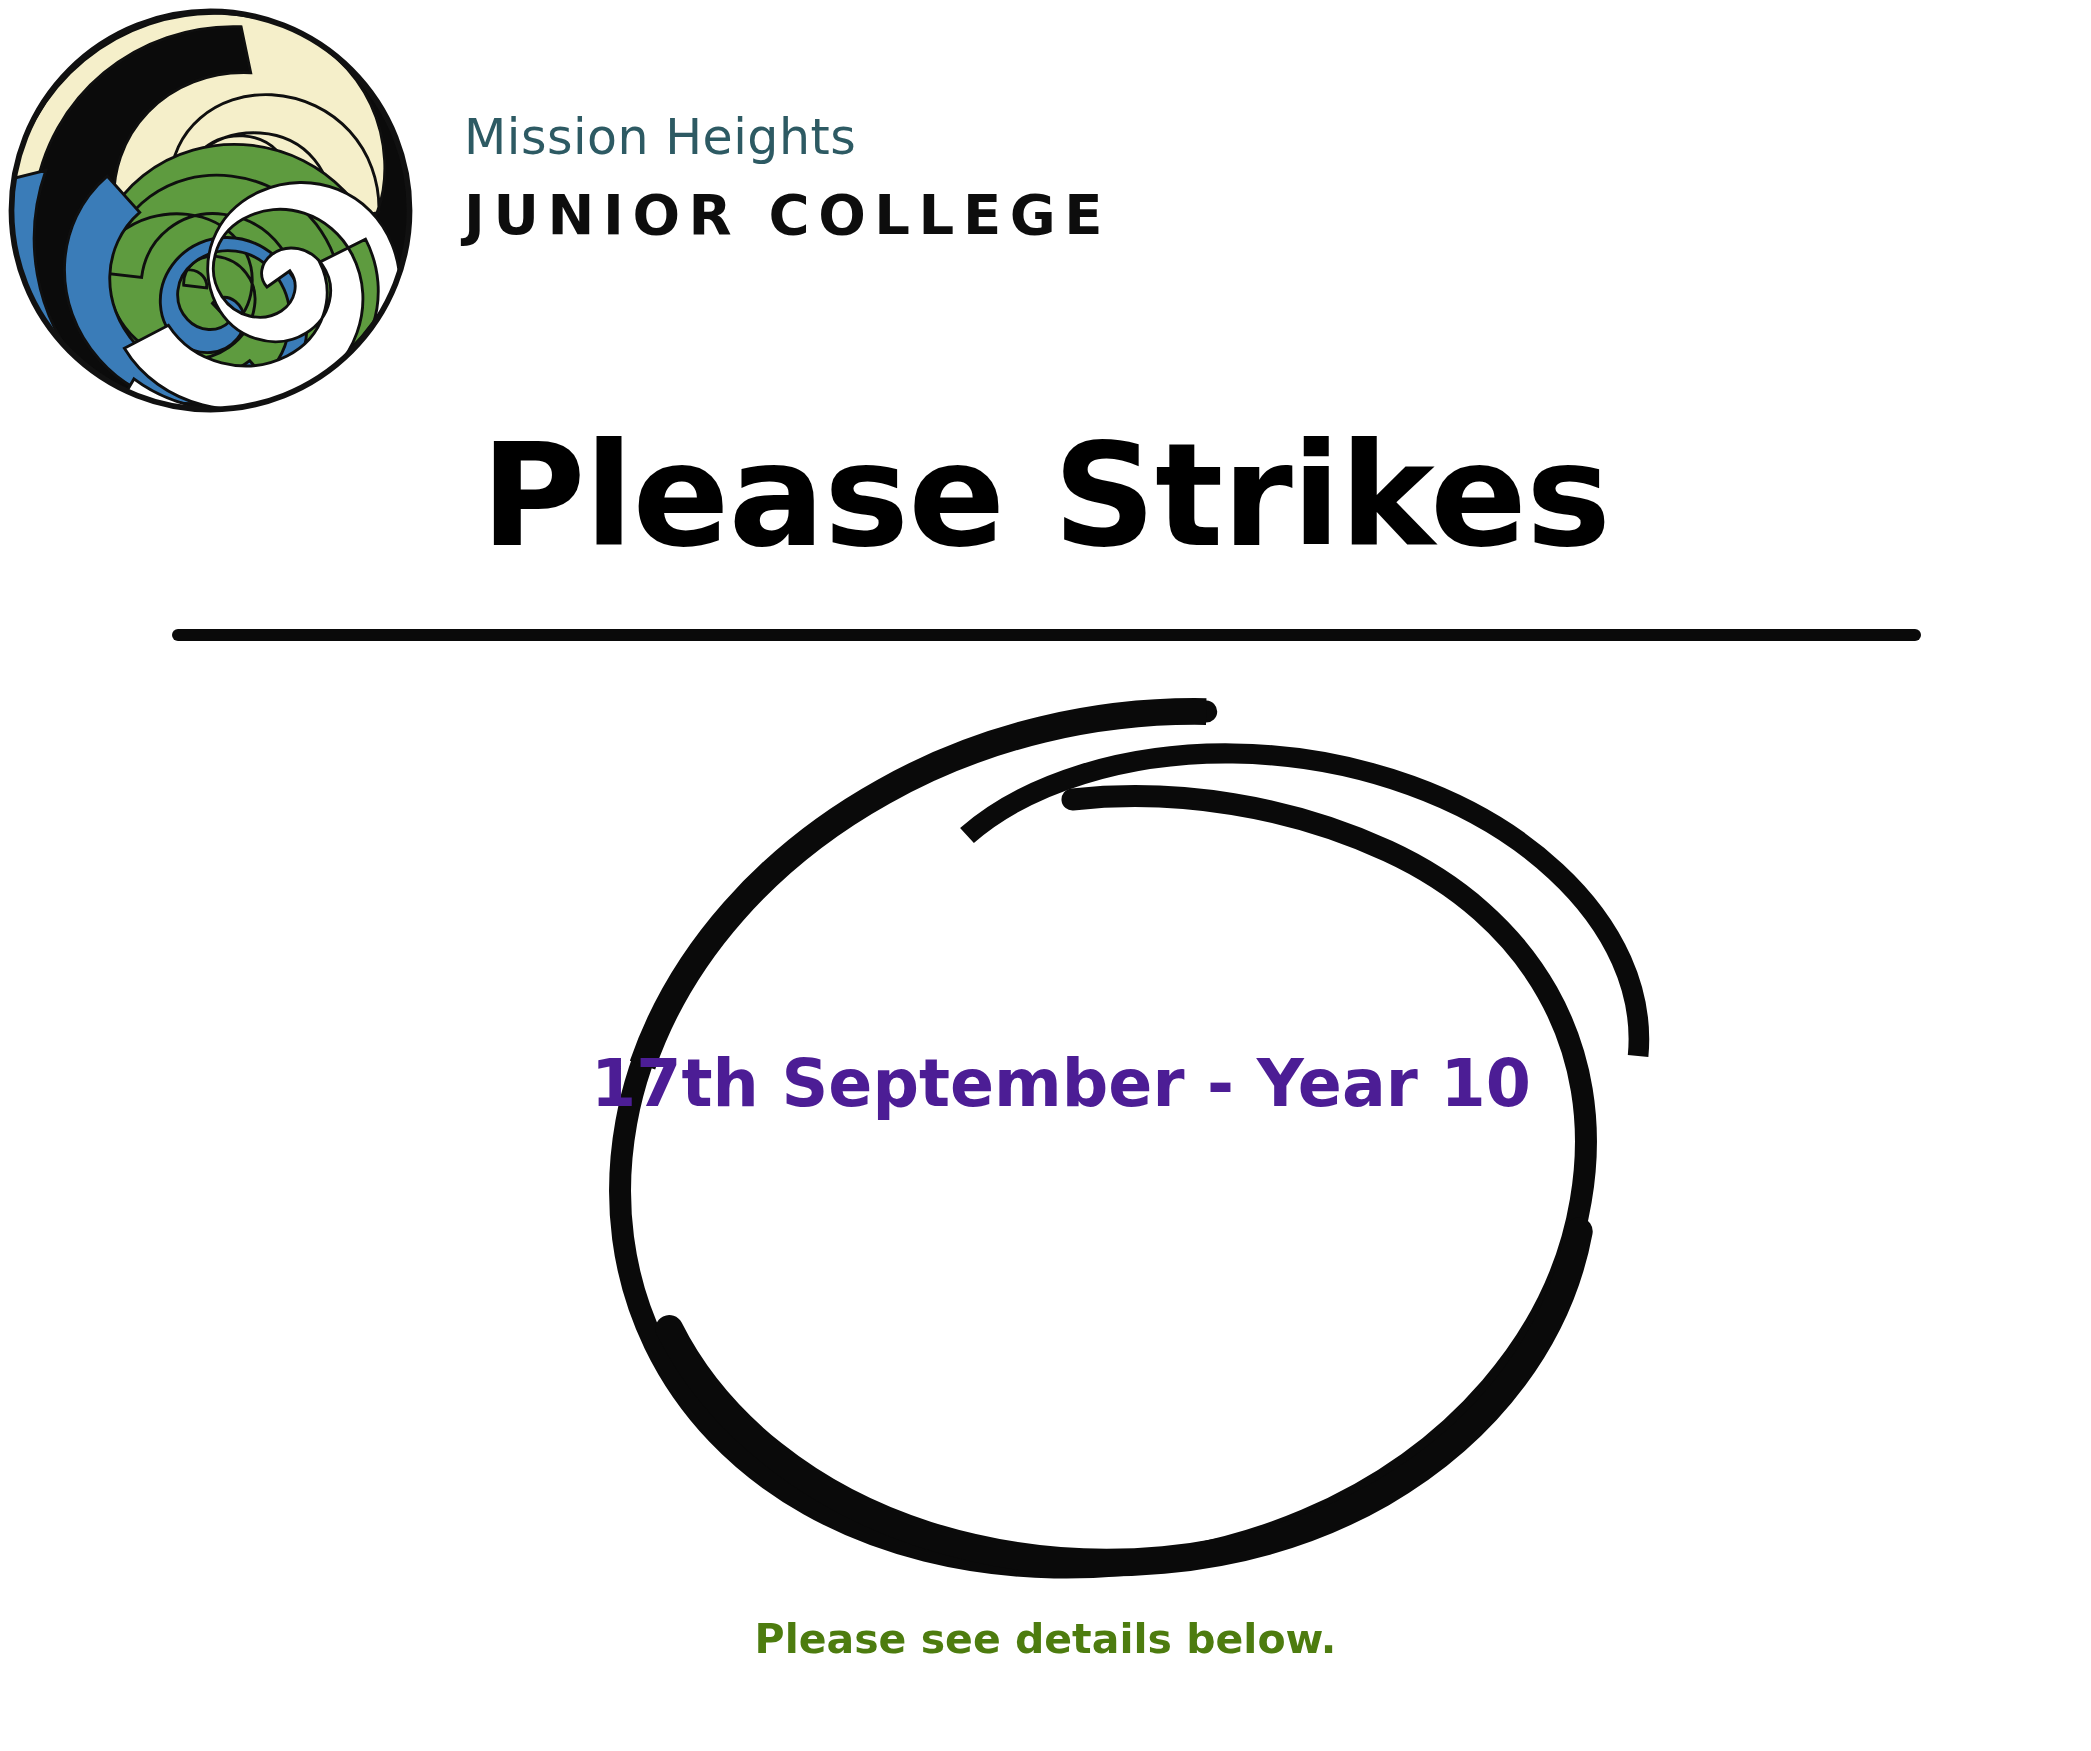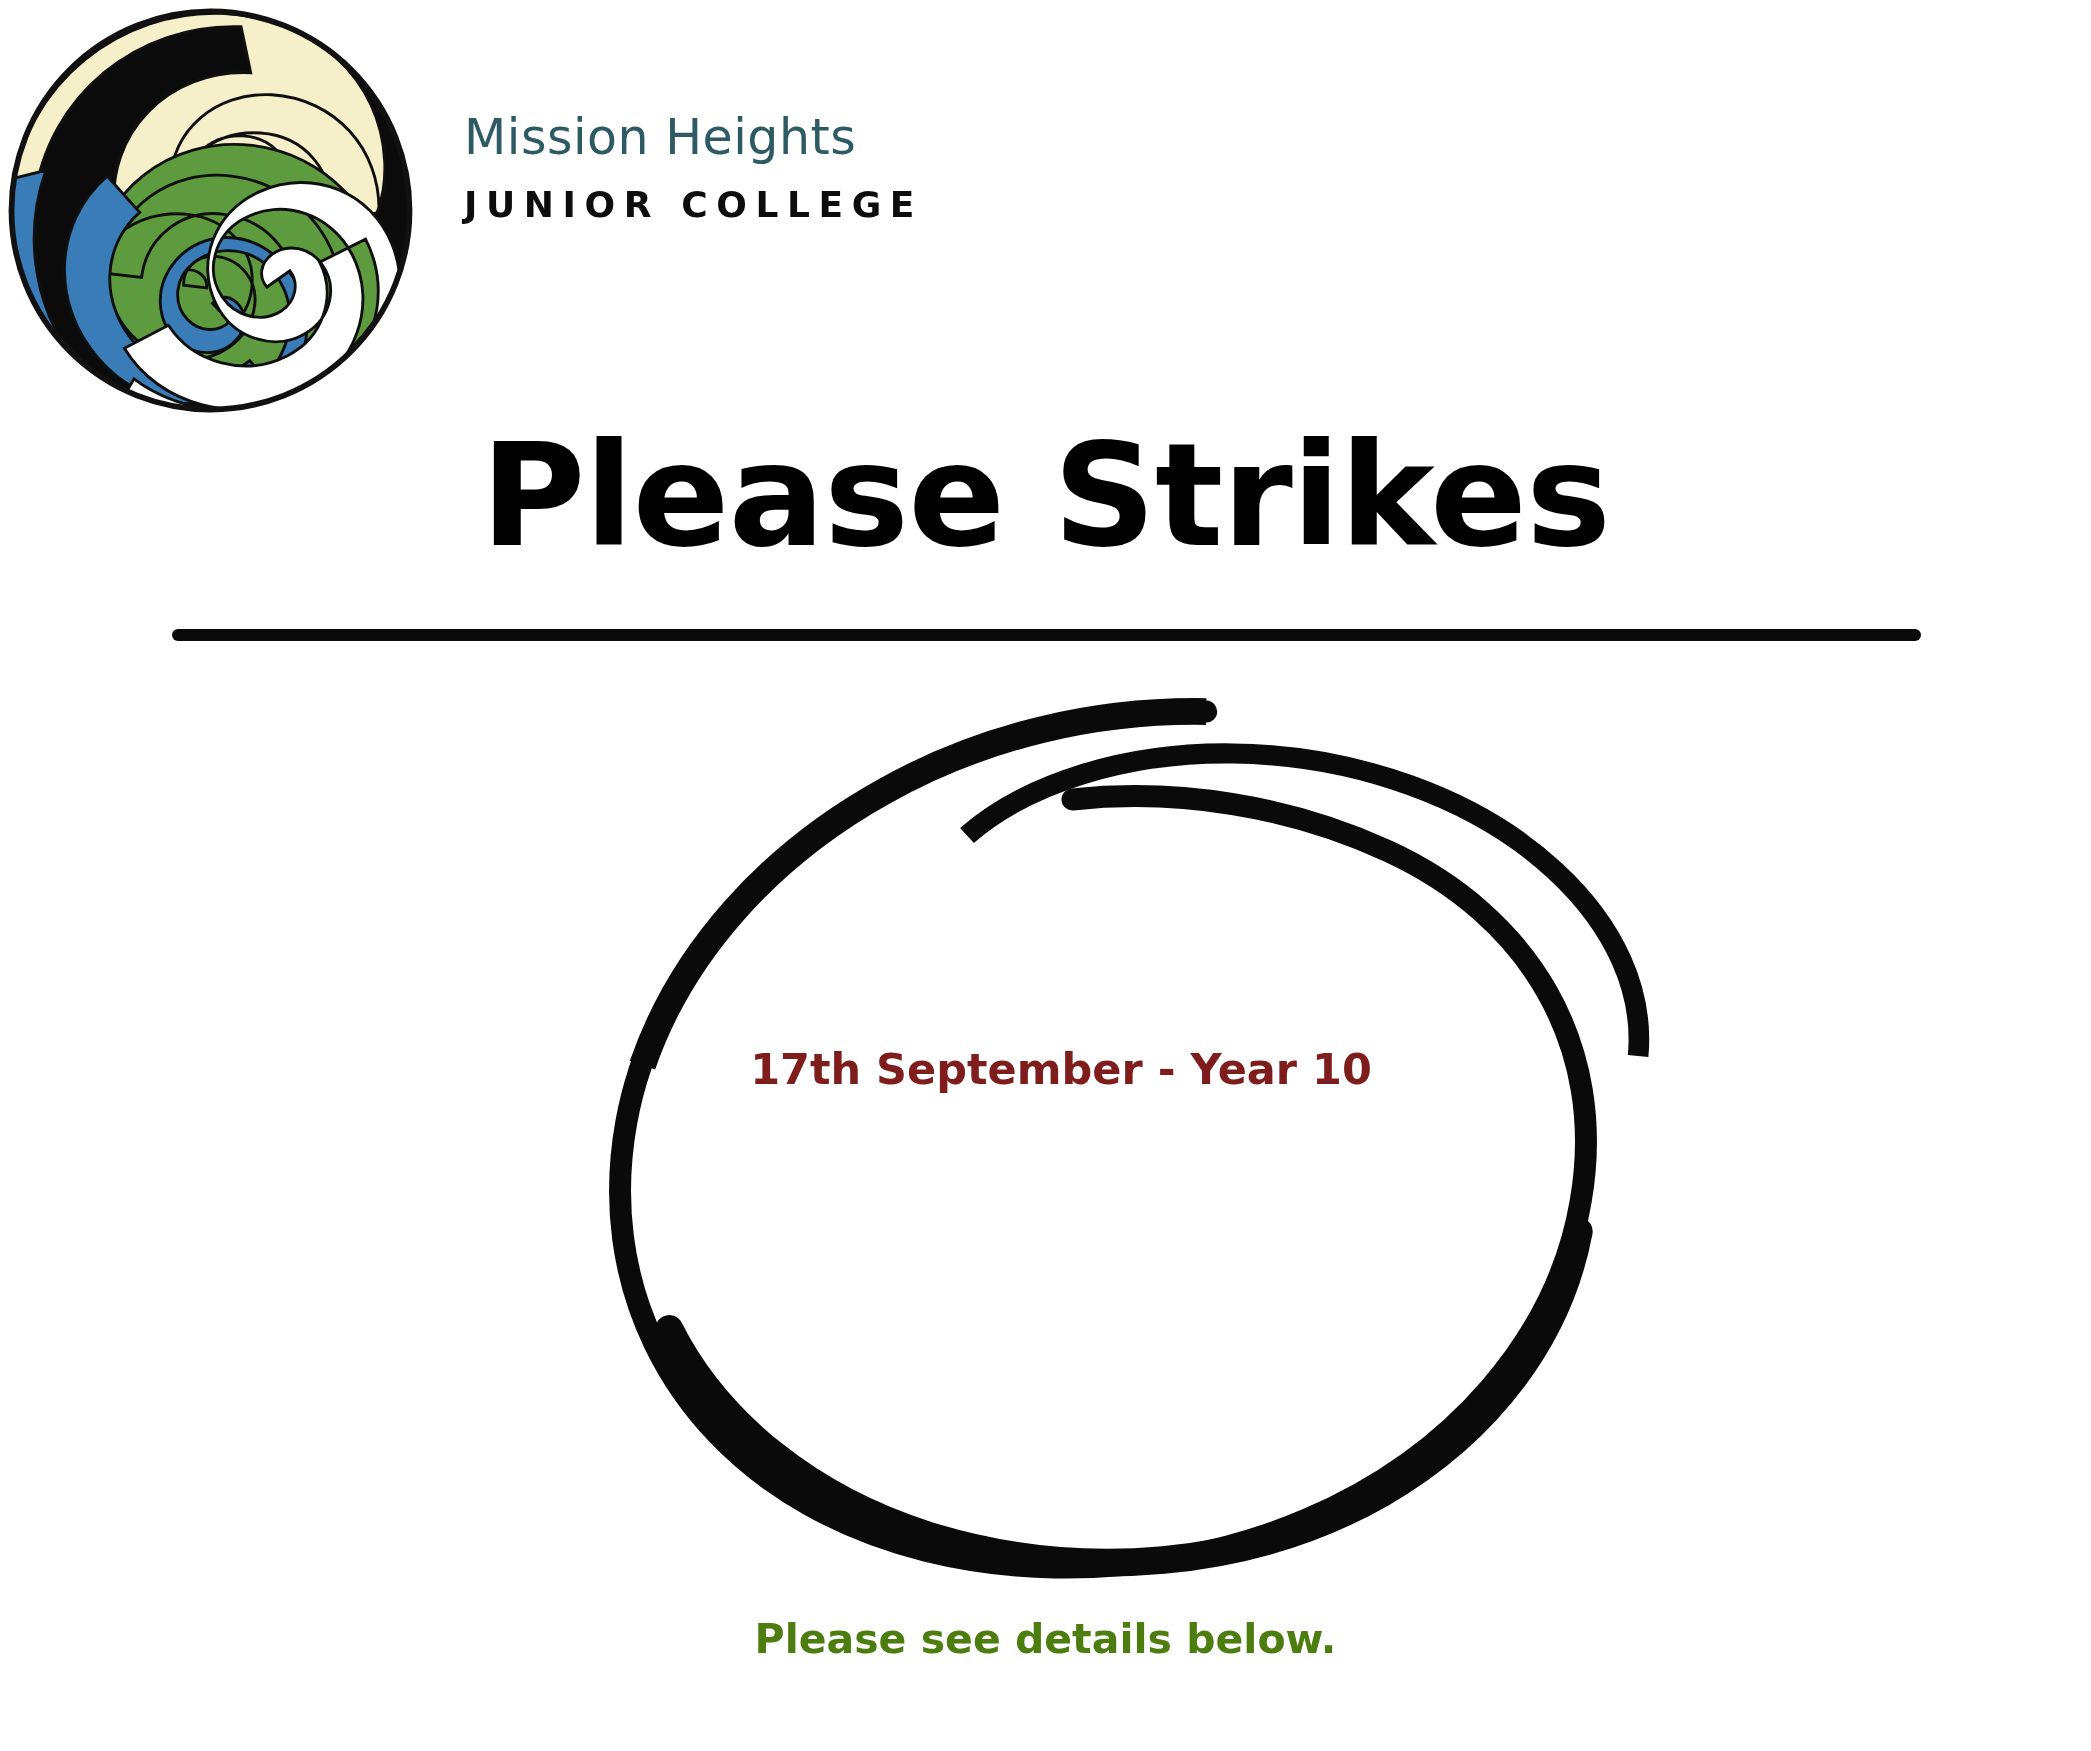--- a/index.html
+++ b/index.html
@@ -49,21 +49,21 @@
     font-size: 49px;
     font-weight: 400;
     letter-spacing: 0.5px;
     color: #2d5a63;
     line-height: 1.0;
     white-space: nowrap;
   }
   #brand-sub {
     margin-top: 25px;
     font-family: "DejaVu Sans", sans-serif;
-    font-size: 36px;
+    font-size: 56px;
     font-weight: 700;
     letter-spacing: 8.6px;
     color: #0d0d0d;
     line-height: 1.0;
     white-space: nowrap;
   }
 
   
   #poster-title {
     position: absolute;
@@ -107,23 +107,23 @@
   }
   #dates {
     position: absolute;
     left: 0px;
     top: 382px;
     width: 1262px;
     text-align: center;
   }
   .date-line {
     font-family: "DejaVu Sans", sans-serif;
-    font-size: 43px;
+    font-size: 65px;
     font-weight: 700;
-    color: #7f1d1d;
+    color: #4c1d95;
     line-height: 1.28;
     white-space: nowrap;
   }
 
   
   #footnote {
     position: absolute;
     left: 0px;
     top: 1615px;
     width: 2091px;

